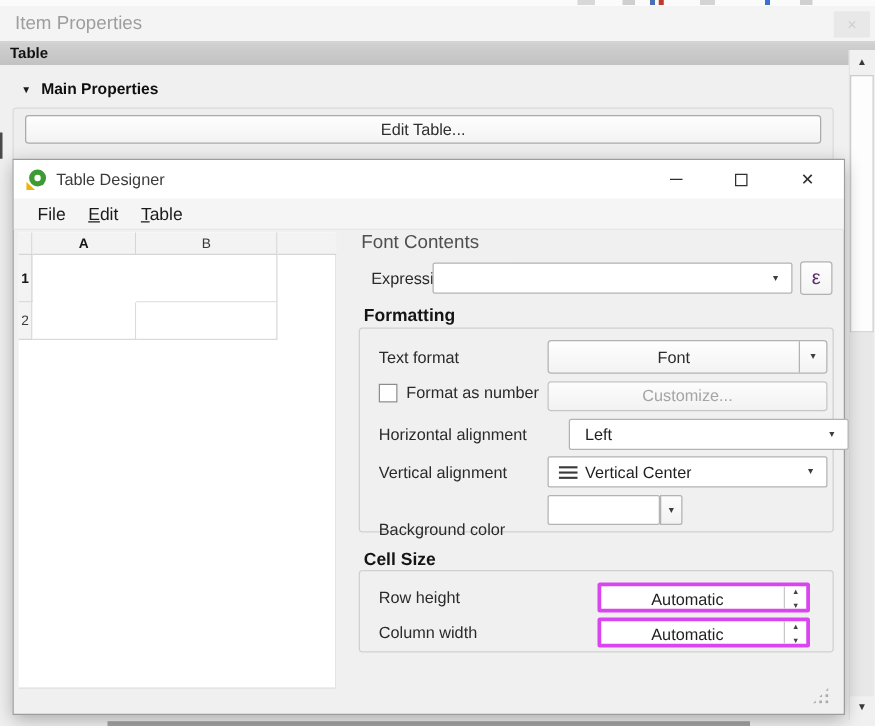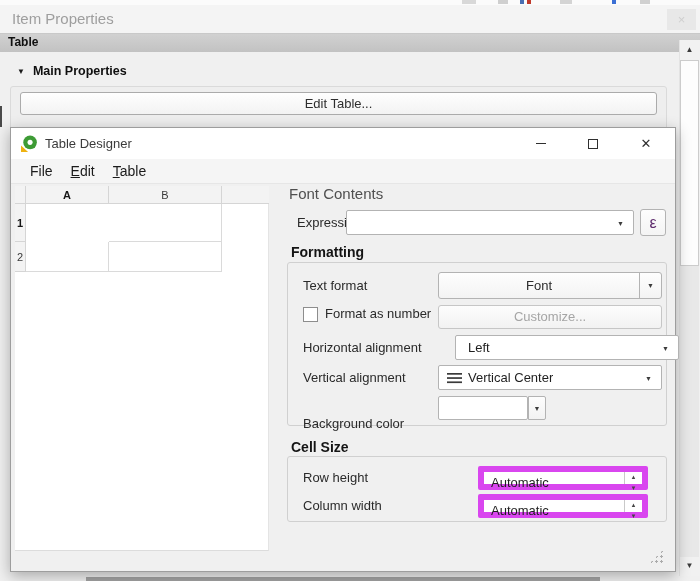--- a/index.html
+++ b/index.html
@@ -90,21 +90,21 @@
   #ha-combo { left:427px; top:207px; width:224px; height:25px;margin-left:17px; }
   #va-label { left:292px; top:237px; height:25px; line-height:25px; }
   #va-combo { left:427px; top:237px; width:224px; height:25px; display:flex; align-items:center; padding-left:8px; }
   #va-combo .val { padding-left:5px; line-height:normal; }
   #bg-label { left:292px; top:267px; height:24px; line-height:24px;margin-top:17px; }
   #color-btn { left:427px; top:268px; width:90px; height:24px; background:#ffffff; border:1px solid #b3b3b3; border-radius:2px; }
   #color-dd { left:517px; top:268px; width:18px; height:24px; background:linear-gradient(#fdfdfd,#f2f2f2); border:1px solid #b3b3b3; border-radius:0 2px 2px 0; display:flex; align-items:center; justify-content:center; font-size:7px; color:#3c3c3c; }
 
   #rh-label { left:292px; top:338px; height:24px; line-height:24px; }
   #cw-label { left:292px; top:366px; height:24px; line-height:24px; }
-  .spin { position:absolute; width:170px; height:24px; background:#ffffff; border:6px solid #d946ef; border-radius:2px; display:flex; }
+  .spin { position:absolute; width:170px; height:24px; background:#ffffff; border:3px solid #d946ef; border-radius:2px; display:flex;padding-left:33px; }
   #rh-spin { left:467px; top:338px; }
   #cw-spin { left:467px; top:366px; }
   .spin .val { flex:1; font-size:13px; color:#1f1f1f; line-height:22px; padding-left:7px; }
   .spin .btns { width:18px; border-left:1px solid #c9c9c9; display:flex; flex-direction:column; }
   .spin .btns span { flex:1; font-size:6px; line-height:11px; text-align:center; color:#444; }
 
   #grip { left:638px; top:421px; width:15px; height:15px; background-image:radial-gradient(#ababab 1.1px, transparent 1.2px); background-size:5px 5px; clip-path:polygon(100% 0, 100% 100%, 0 100%); }
 </style>
 </head>
 <body>

